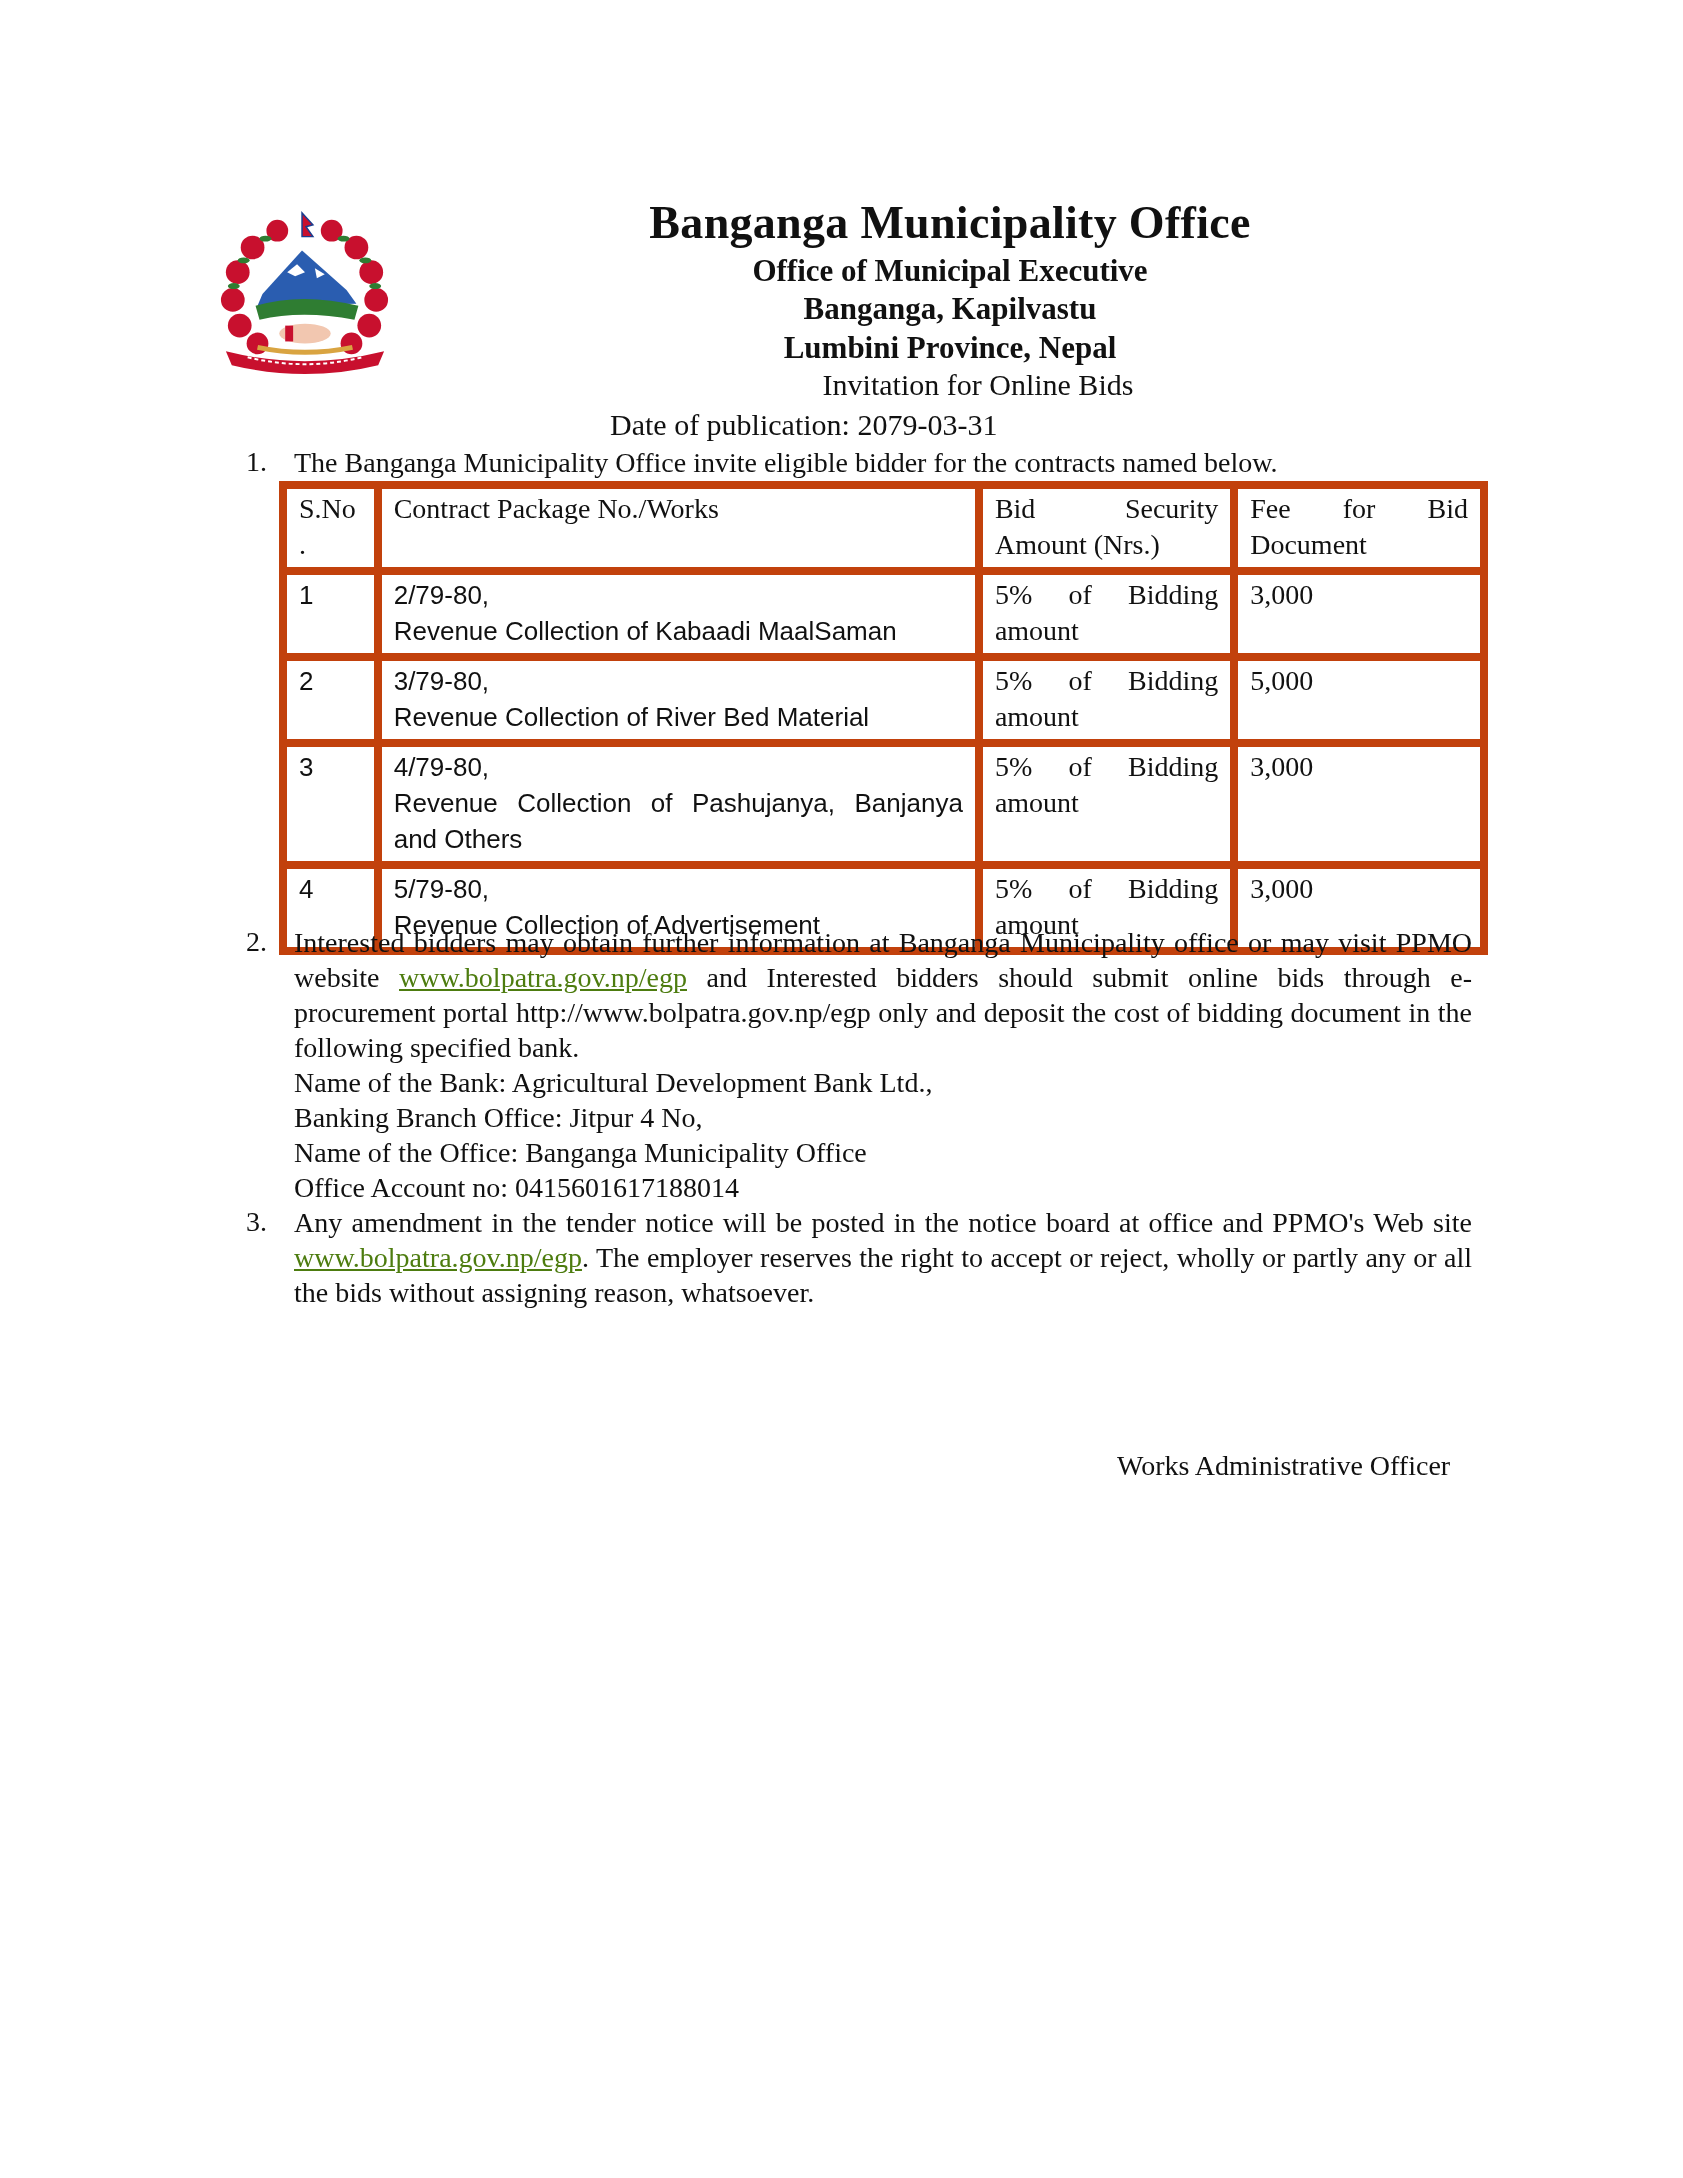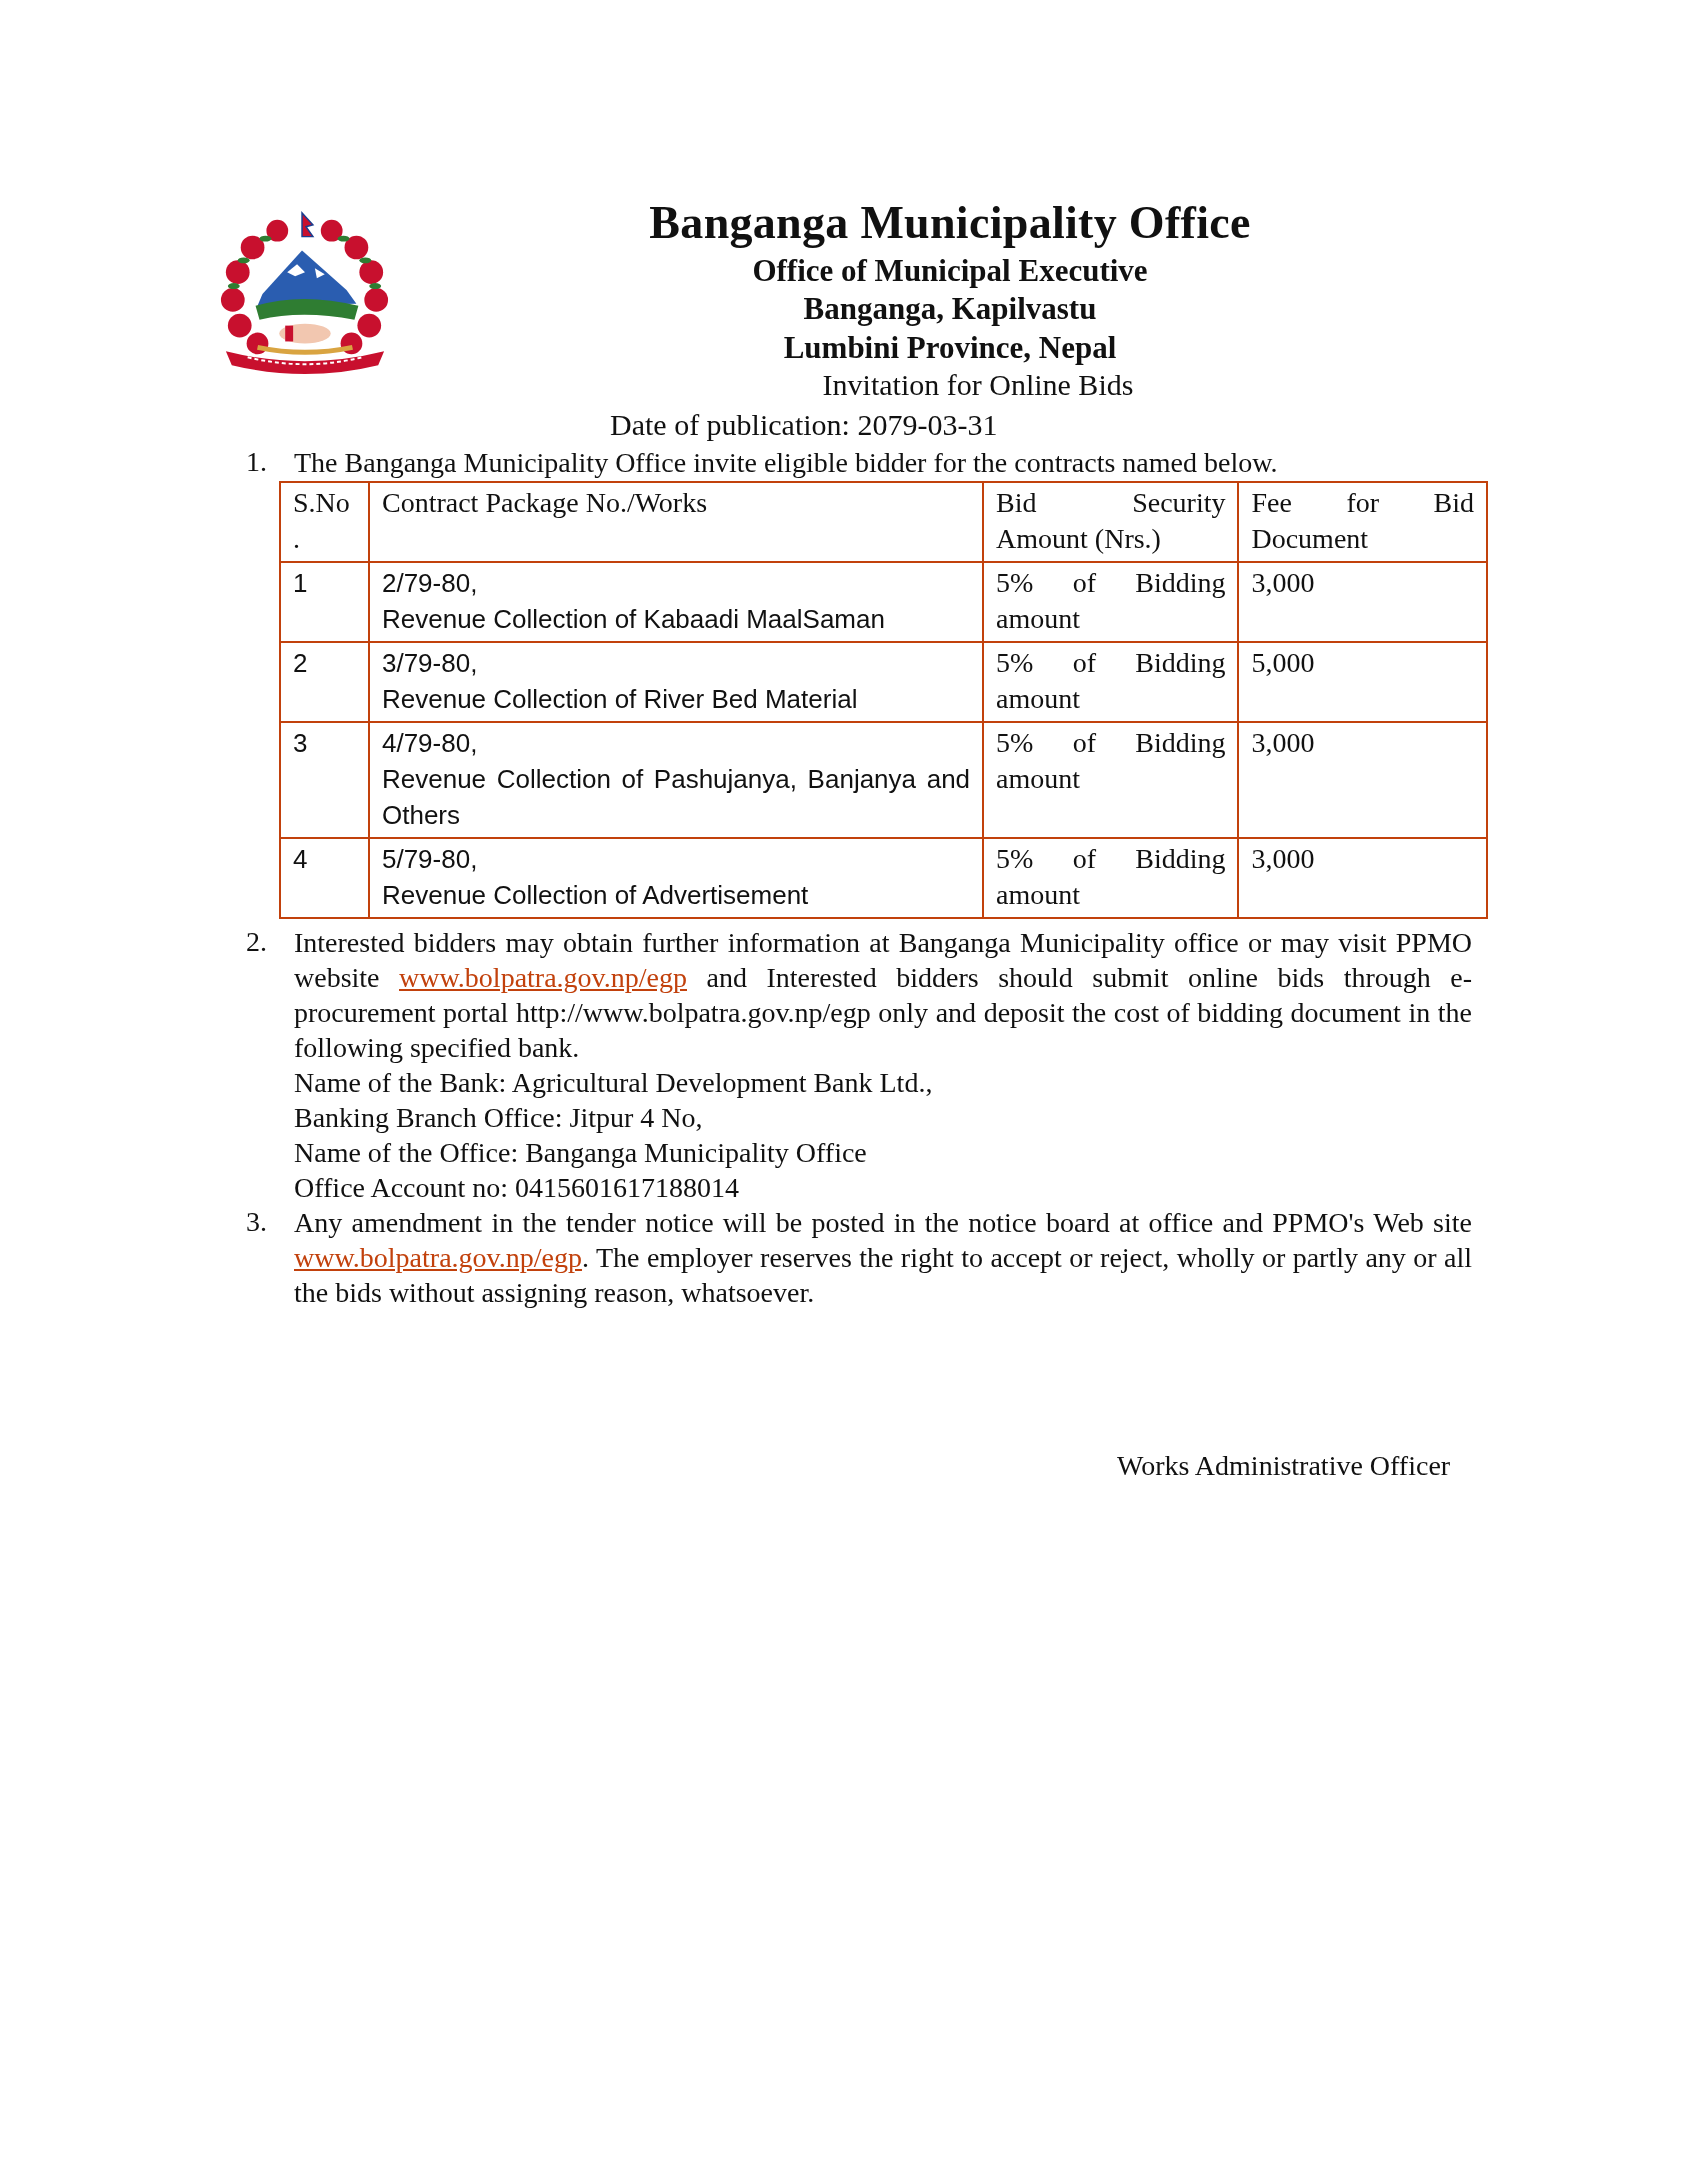--- a/index.html
+++ b/index.html
@@ -8,25 +8,25 @@
   .abs { position: absolute; }
   .logo { left: 208px; top: 203px; width: 193px; height: 178px; }
   .h-title { left: 554px; width: 792px; top: 196px; font-size: 46px; font-weight: bold; font-family: "Liberation Serif", serif; letter-spacing: 0.3px; text-align:center;}
   .h-sub { font-family: "Liberation Serif", serif; font-weight: bold; font-size: 31px; left: 554px; width: 792px; text-align: center; }
   .h-plain { font-family: "Liberation Serif", serif; font-size: 30px; left: 582px; width: 792px; text-align: center; }
   .date { left: 610px; top: 408px; font-size: 30px; font-family: "Liberation Serif", serif; }
   .para { font-family: "Liberation Serif", serif; font-size: 28px; line-height: 35px; }
   .num { position: absolute; font-family: "Liberation Serif", serif; font-size: 28px; }
   table.bids { position: absolute; left: 279px; top: 481px; width: 1209px; border-collapse: collapse;
                font-family: "Liberation Sans", sans-serif; font-size: 26px; }
-  table.bids td { border: 2px solid #c2410c; vertical-align: top; padding: 2px 12px 4px 12px; line-height: 36px; }
+  table.bids td { border: 8px solid #c2410c; vertical-align: top; padding: 2px 12px 4px 12px; line-height: 36px; }
   table.bids tr.head td { font-family: "Liberation Serif", serif; font-size: 28px; }
   .c1 { width: 63px; } .c2 { width: 590px; } .c3 { width: 230px; } .c4 { width: 223px; }
   .just { text-align: justify; text-align-last: justify; }
-  a.link { color: #c2410c; text-decoration: underline; }
+  a.link { color: #4d7c0f; text-decoration: underline; }
   .sig { left: 1117px; top: 1450px; font-size: 28px; font-family: "Liberation Serif", serif; }
 </style>
 </head>
 <body>
 
 <div class="abs logo">
   <svg width="193" height="178" viewBox="0 0 195 180">
 
     <g fill="#c8102e">
       <circle cx="70" cy="28" r="11"></circle>

